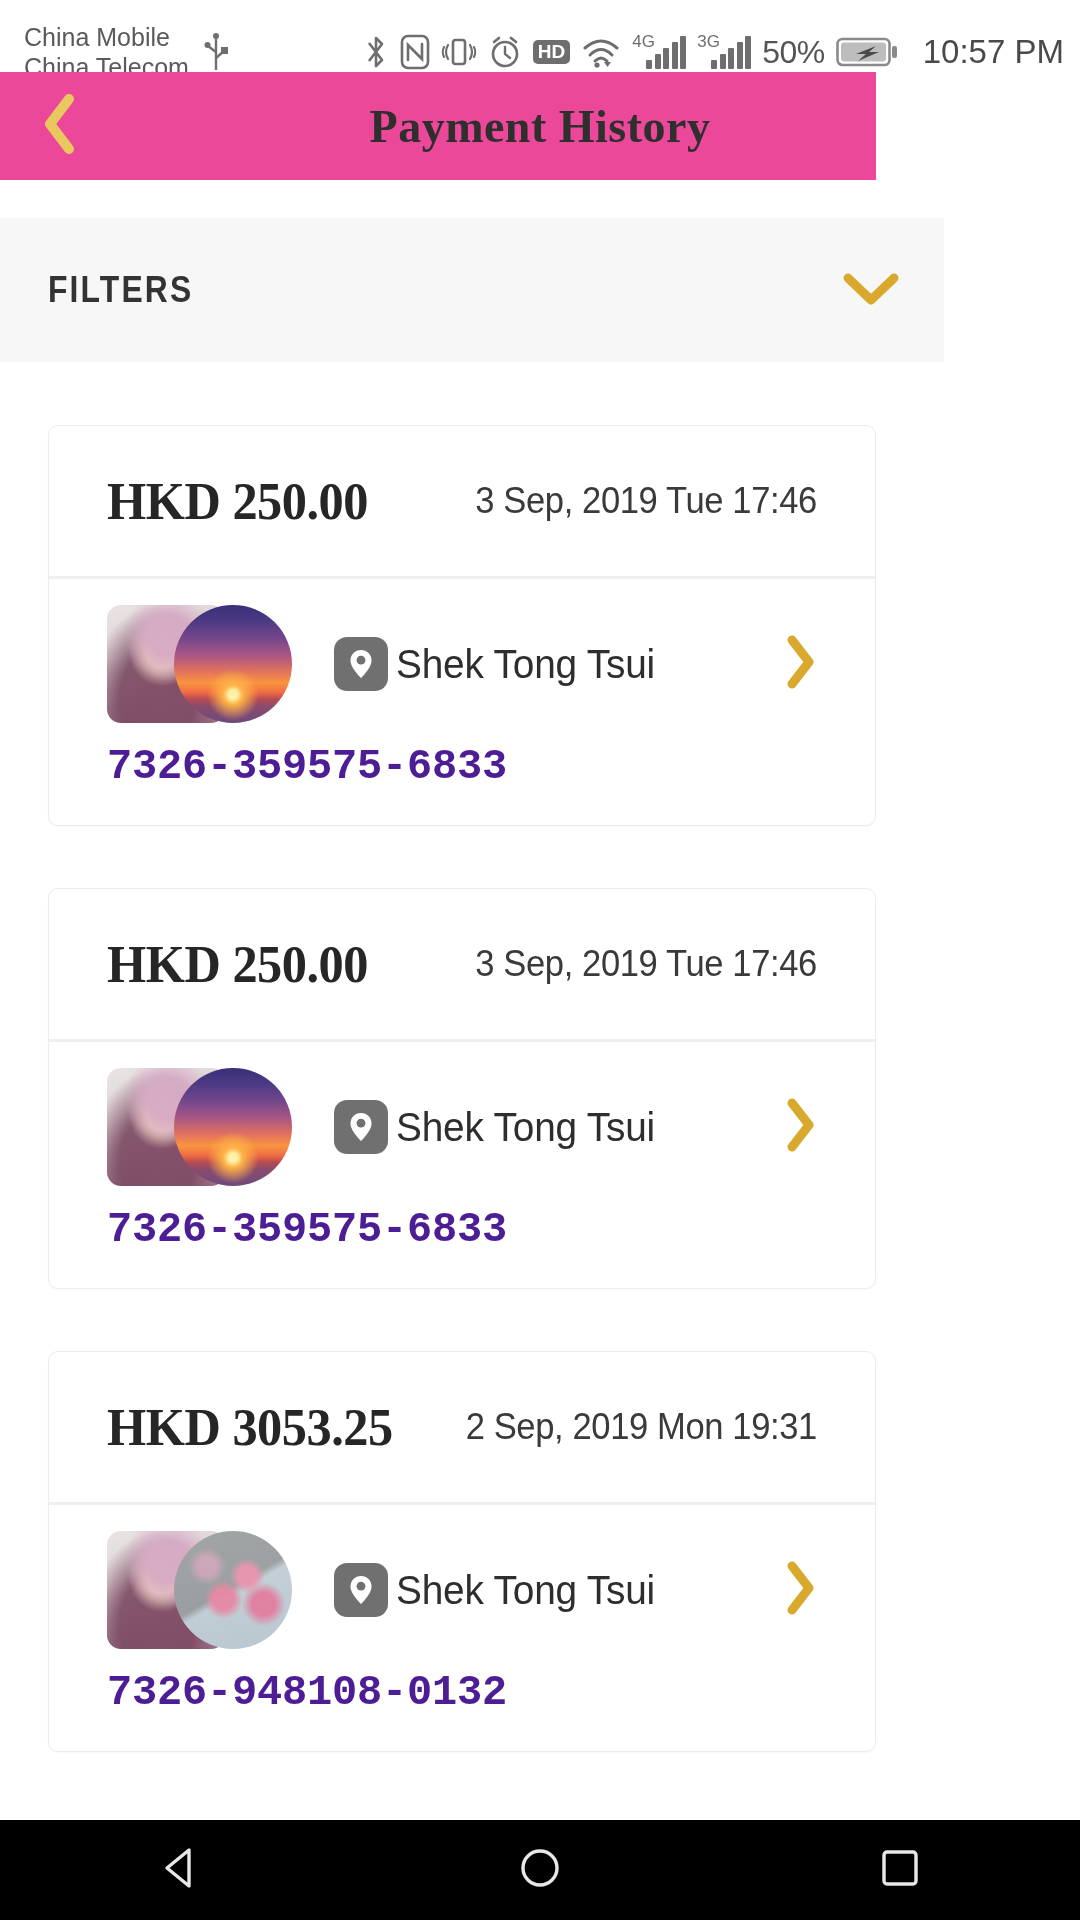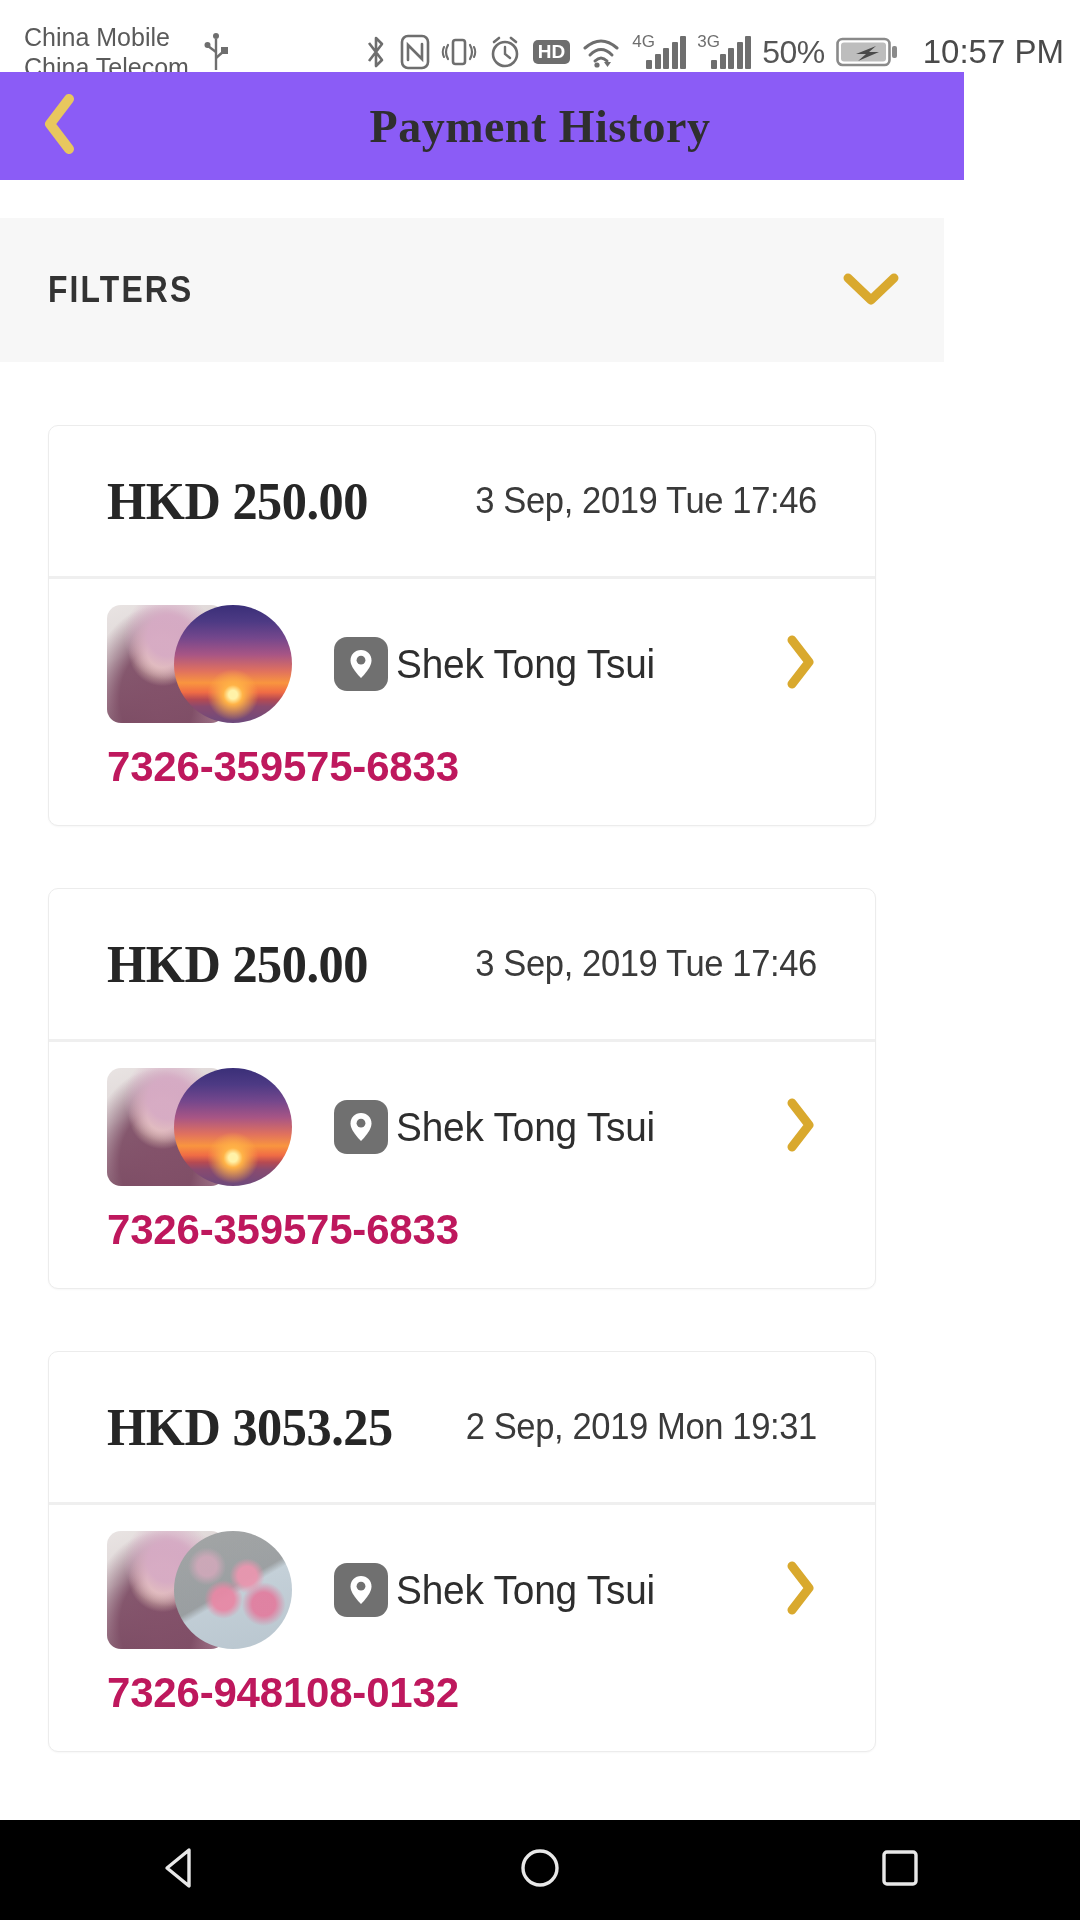--- a/index.html
+++ b/index.html
@@ -34,22 +34,22 @@
     font-family:"Liberation Sans", sans-serif;
   }
   .gbadge{ position:relative; display:flex; align-items:flex-end; }
   .gtxt{ font-size:17px; color:#6e6e6e; position:absolute; top:-4px; left:0;
          font-family:"Liberation Sans", sans-serif;}
   .bars{ display:flex; align-items:flex-end; gap:2.5px; margin-left:14px; }
   .bars i{ display:block; width:6px; background:#6e6e6e; border-radius:1px; }
 
   
   .header{
-    position:absolute; top:72px; left:0; width:964px; height:108px;
-    background:#8b5cf6; display:flex; align-items:center;
+    position:absolute; top:72px; left:0; width:876px; height:108px;
+    background:#ec4899; display:flex; align-items:center;
   }
   .back-btn{
     width:120px; height:108px; display:flex; align-items:center; justify-content:center;
     cursor:pointer;
   }
   .page-title{
     position:absolute; left:0; width:1080px; text-align:center;
     font-family:"Liberation Serif", serif; font-weight:bold;
     font-size:46px; color:#2f2f2f; letter-spacing:0.5px;
     pointer-events:none;
@@ -149,22 +149,22 @@
   .loc-name{
     font-size:40px; color:#2e2e2e; margin-left:8px; letter-spacing:-0.2px;
     font-family:"Liberation Sans", sans-serif; white-space:nowrap;
     transform:scaleX(0.97); transform-origin:left center;
   }
   .row-sp{ flex:1; }
   .go-chev{ width:64px; display:flex; align-items:center; justify-content:center;
             cursor:pointer; flex:none; }
 
   .card-number{
-    font-size:42px; font-weight:bold; color:#be185d; margin-top:20px;
-    letter-spacing:-0.2px; font-family:Liberation Sans, sans-serif;
+    font-size:42px; font-weight:bold; color:#4c1d95; margin-top:20px;
+    letter-spacing:-0.2px; font-family:Liberation Mono, monospace;
   }
 
   
   .navbar{
     position:absolute; bottom:0; left:0; width:1080px; height:100px;
     background:#000; display:flex; align-items:center; justify-content:space-around;
   }
   .nav-btn{ width:180px; height:100px; display:flex; align-items:center;
             justify-content:center; cursor:pointer; }
 </style>

